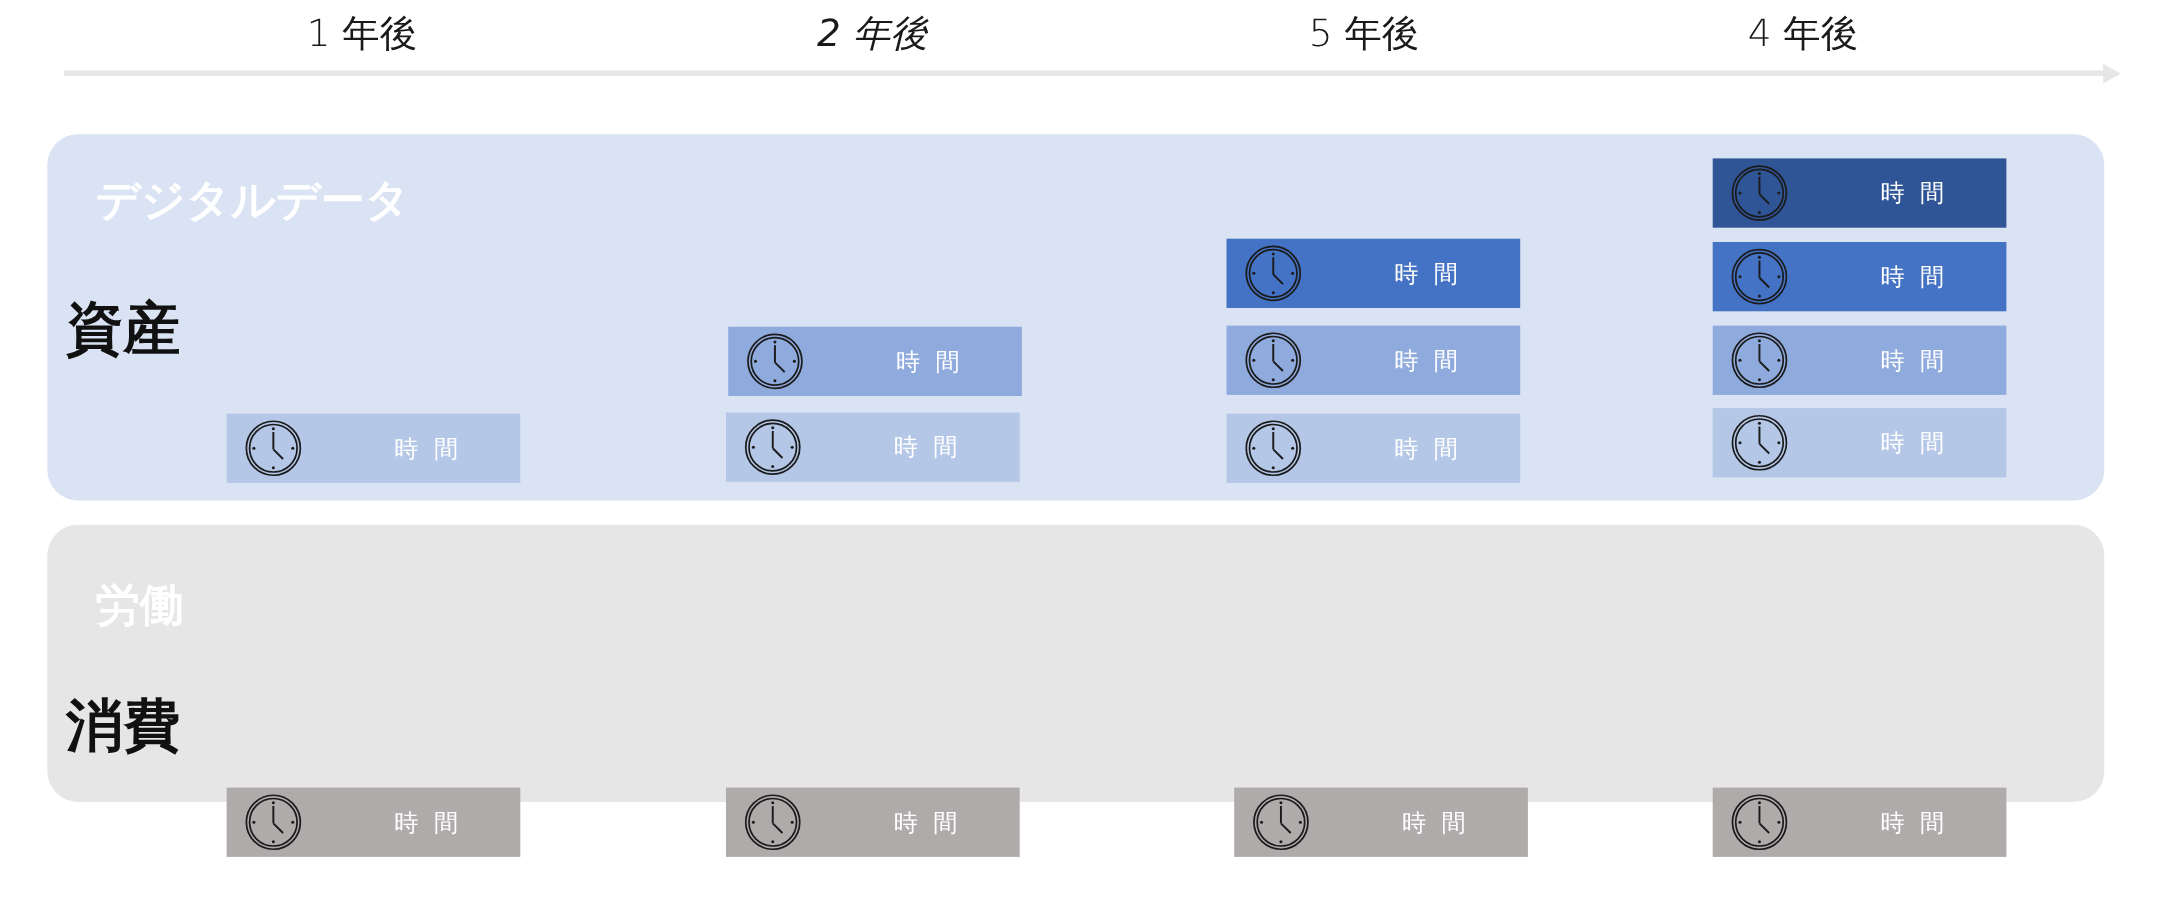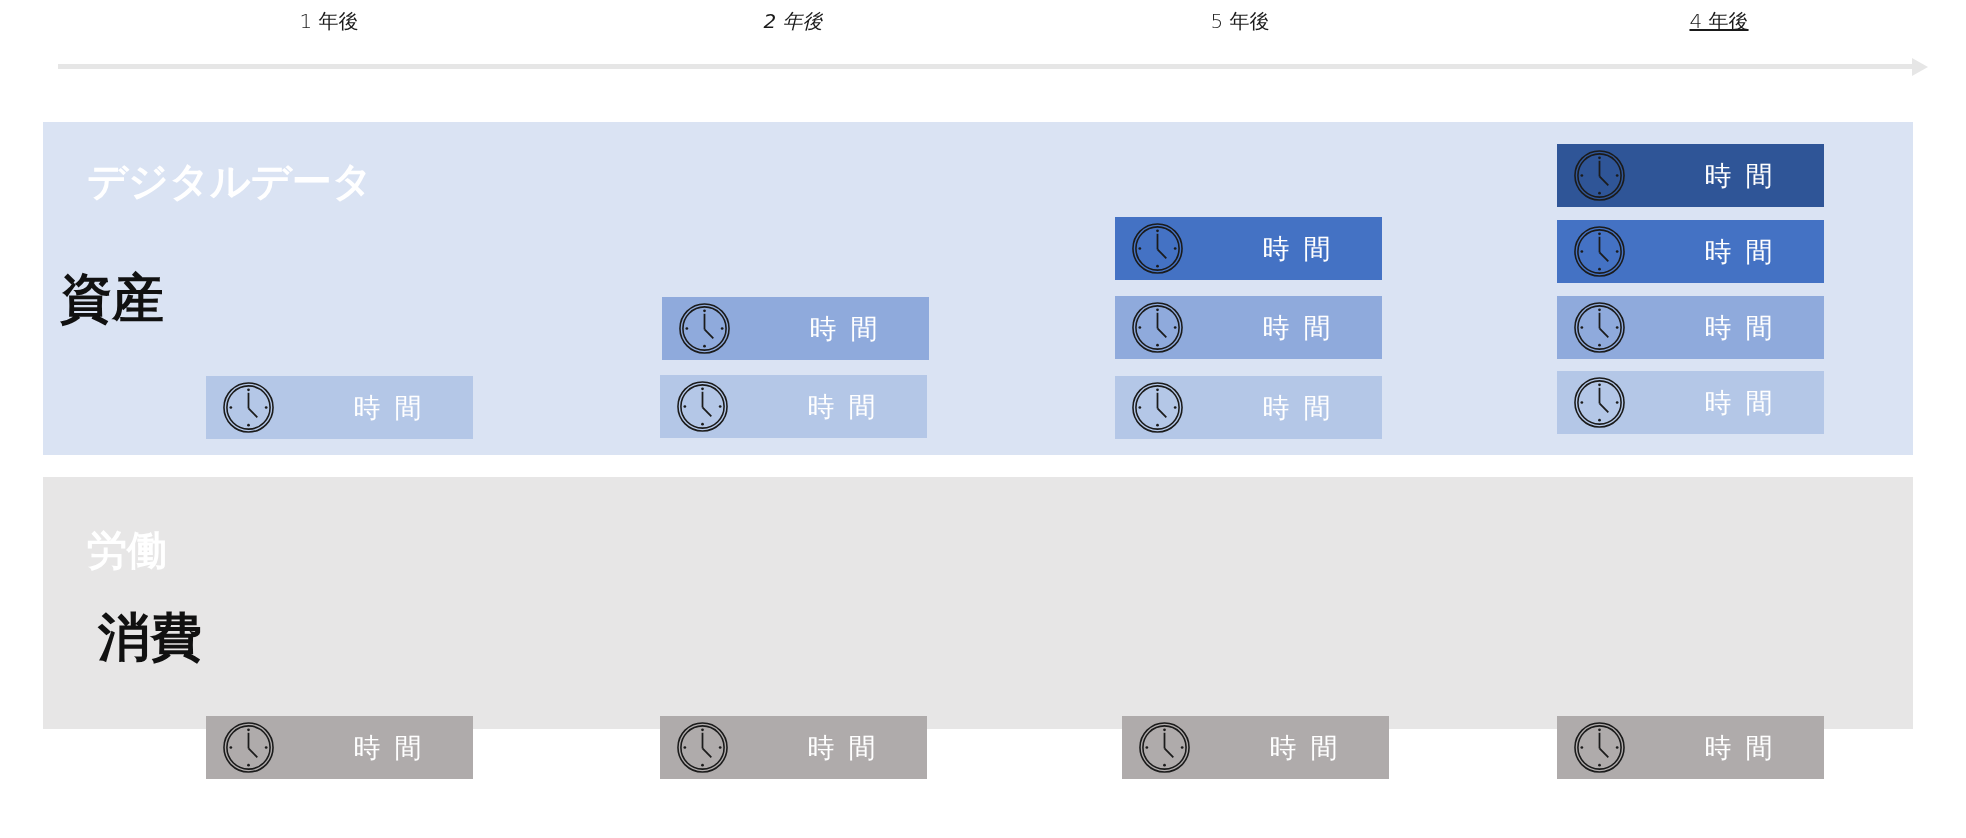--- a/index.html
+++ b/index.html
@@ -1,54 +1,54 @@
 <!DOCTYPE html>
 <html><head>
 <meta charset="utf-8">
 <style>
   html, body { margin:0; padding:0; background:#ffffff; }
   body { width:1966px; height:838px; position:relative; overflow:hidden;
          font-family:"DejaVu Sans","Liberation Sans",sans-serif; }
-  .year { position:absolute; top:8px; font-size:20px; color:#1a1a1a; font-weight:300;
+  .year { position:absolute; top:8px; font-size:34px; color:#1a1a1a; font-weight:300;
           transform:translateX(-50%); white-space:nowrap; }
   .axis { position:absolute; left:58px; top:64px; width:1858px; height:5px; background:#e6e6e6; }
   .axis-head { position:absolute; left:1912px; top:58px; width:0; height:0;
                border-top:9px solid transparent; border-bottom:9px solid transparent;
                border-left:16px solid #e6e6e6; }
-  .panel { position:absolute; left:43px; width:1870px; }
+  .panel { position:absolute; left:43px; width:1870px;border-radius:28px; }
   .panel-top { top:122px; height:333px; background:#dae3f3; }
   .panel-bot { top:477px; height:252px; background:#e7e6e6; }
   .panel-title { position:absolute; left:44px; font-size:40px; font-weight:bold; color:#ffffff; }
   .panel-label { position:absolute; left:17px; font-size:52px; font-weight:bold; color:#111111; }
   .box { position:absolute; width:267px; height:63px; }
   .box .clock { position:absolute; left:16px; top:5px; width:53px; height:53px; }
   .box .lbl { position:absolute; left:120px; right:10px; top:0; bottom:0; display:flex;
-              align-items:center; justify-content:center; font-size:27px; color:#ffffff;
+              align-items:center; justify-content:center; font-size:22px; color:#ffffff;
               letter-spacing:14px;text-align:right; }
 </style>
 </head>
 <body>
 
 <div>
   <div class="year" style="left: 329px;">1 年後</div>
   <div class="year" style="left: 793px; font-style: italic;">2 年後</div>
   <div class="year" style="left: 1240px;">5 年後</div>
-  <div class="year" style="left: 1719px; text-decoration: underline;">4 年後</div>
+  <div class="year" style="left: 1639px;">4 年後</div>
   <div class="axis"></div>
   <div class="axis-head"></div>
 </div>
 
 <div class="panel panel-top">
   <div class="panel-title" style="top:32px;">デジタルデータ</div>
   <div class="panel-label" style="top:142px;">資産</div>
 </div>
 
 <div class="panel panel-bot">
   <div class="panel-title" style="top:46px;">労働</div>
-  <div class="panel-label" style="top:126px;margin-left:38px;">消費</div>
+  <div class="panel-label" style="top:148px;">消費</div>
 </div>
 
 <div id="boxes">
     <div class="box" style="left: 206px; top: 376px; background: rgb(180, 199, 231);">
     <svg class="clock" viewBox="0 0 54 54">
       <circle cx="27" cy="27" r="25" fill="none" stroke="#1b1b1b" stroke-width="1.6"></circle>
       <circle cx="27" cy="27" r="22" fill="none" stroke="#1b1b1b" stroke-width="1.6"></circle>
       <circle cx="27" cy="9" r="1.4" fill="#1b1b1b"></circle>
       <circle cx="27" cy="45" r="1.4" fill="#1b1b1b"></circle>
       <circle cx="9" cy="27" r="1.4" fill="#1b1b1b"></circle>

